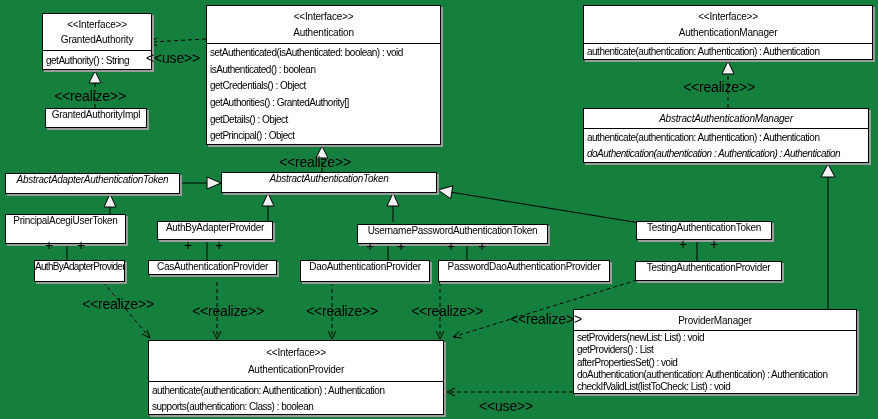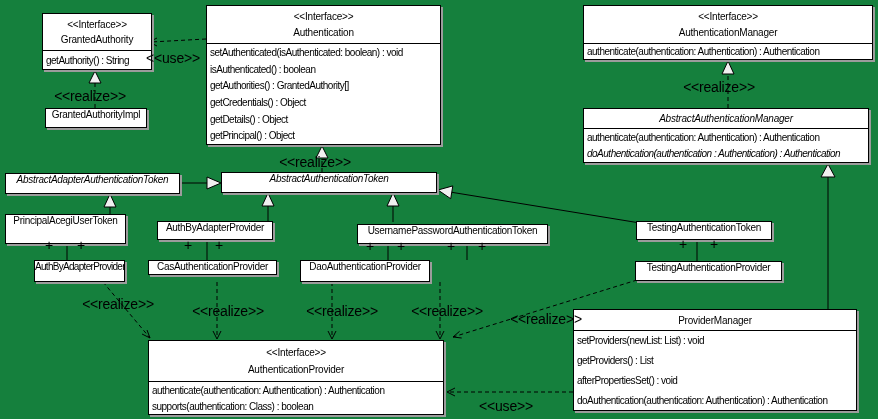--- a/index.html
+++ b/index.html
@@ -126,22 +126,22 @@
   </div>
 
   <div class="box" style="left:206px;top:5px;width:235px;height:140px">
     <div class="hdr" style="height:37px">
       <div class="stereo">&lt;&lt;Interface&gt;&gt;</div>
       <div class="cname">Authentication</div>
     </div>
     <div class="methods">
       <div class="m">setAuthenticated(isAuthenticated: boolean) : void</div>
       <div class="m">isAuthenticated() : boolean</div>
+      <div class="m">getCredentials() : Object</div>
       <div class="m">getAuthorities() : GrantedAuthority[]</div>
-      <div class="m">getCredentials() : Object</div>
       <div class="m">getDetails() : Object</div>
       <div class="m">getPrincipal() : Object</div>
     </div>
   </div>
 
   <div class="box" style="left:583px;top:5px;width:290px;height:55px">
     <div class="hdr" style="height:37px">
       <div class="stereo">&lt;&lt;Interface&gt;&gt;</div>
       <div class="cname">AuthenticationManager</div>
     </div>
@@ -183,44 +183,48 @@
 
   <div class="box simple" style="left:636px;top:221px;width:136px;height:19px">
     <div class="cname">TestingAuthenticationToken</div>
   </div>
   <div class="box simple" style="left:148px;top:260px;width:129px;height:15px">
     <div class="cname">CasAuthenticationProvider</div>
   </div>
   <div class="box simple" style="left:300px;top:260px;width:130px;height:22px">
     <div class="cname">DaoAuthenticationProvider</div>
   </div>
+  <div class="box simple" style="left:438px;top:260px;width:172px;height:22px">
+    <div class="cname">PasswordDaoAuthenticationProvider</div>
+  </div>
   <div class="box simple" style="left:635px;top:261px;width:147px;height:20px">
     <div class="cname">TestingAuthenticationProvider</div>
   </div>
 
   <div class="box" style="left:148px;top:340px;width:296px;height:75px">
     <div class="hdr" style="height:40px">
       <div class="stereo">&lt;&lt;Interface&gt;&gt;</div>
       <div class="cname">AuthenticationProvider</div>
     </div>
     <div class="methods">
       <div class="m">authenticate(authentication: Authentication) : Authentication</div>
       <div class="m">supports(authentication: Class) : boolean</div>
     </div>
   </div>
 
-  <div class="box" style="left:573px;top:309px;width:284px;height:102px">
+  <div class="box" style="left:573px;top:309px;width:284px;height:85px">
     <div class="hdr" style="height:20px">
       <div class="cname">ProviderManager</div>
     </div>
     <div class="methods">
       <div class="m">setProviders(newList: List) : void</div>
       <div class="m">getProviders() : List</div>
       <div class="m">afterPropertiesSet() : void</div>
       <div class="m">doAuthentication(authentication: Authentication) : Authentication</div>
+      <div class="m">checkIfValidList(listToCheck: List) : void</div>
     </div>
   </div>
 
   <div class="lbl" style="left:90px;top:96px">&lt;&lt;realize&gt;&gt;</div>
   <div class="lbl" style="left:315px;top:162px">&lt;&lt;realize&gt;&gt;</div>
   <div class="lbl" style="left:719px;top:87px">&lt;&lt;realize&gt;&gt;</div>
   <div class="lbl" style="left:118px;top:304px">&lt;&lt;realize&gt;&gt;</div>
   <div class="lbl" style="left:228px;top:311px">&lt;&lt;realize&gt;&gt;</div>
   <div class="lbl" style="left:342px;top:311px">&lt;&lt;realize&gt;&gt;</div>
   <div class="lbl" style="left:447px;top:311px">&lt;&lt;realize&gt;&gt;</div>

